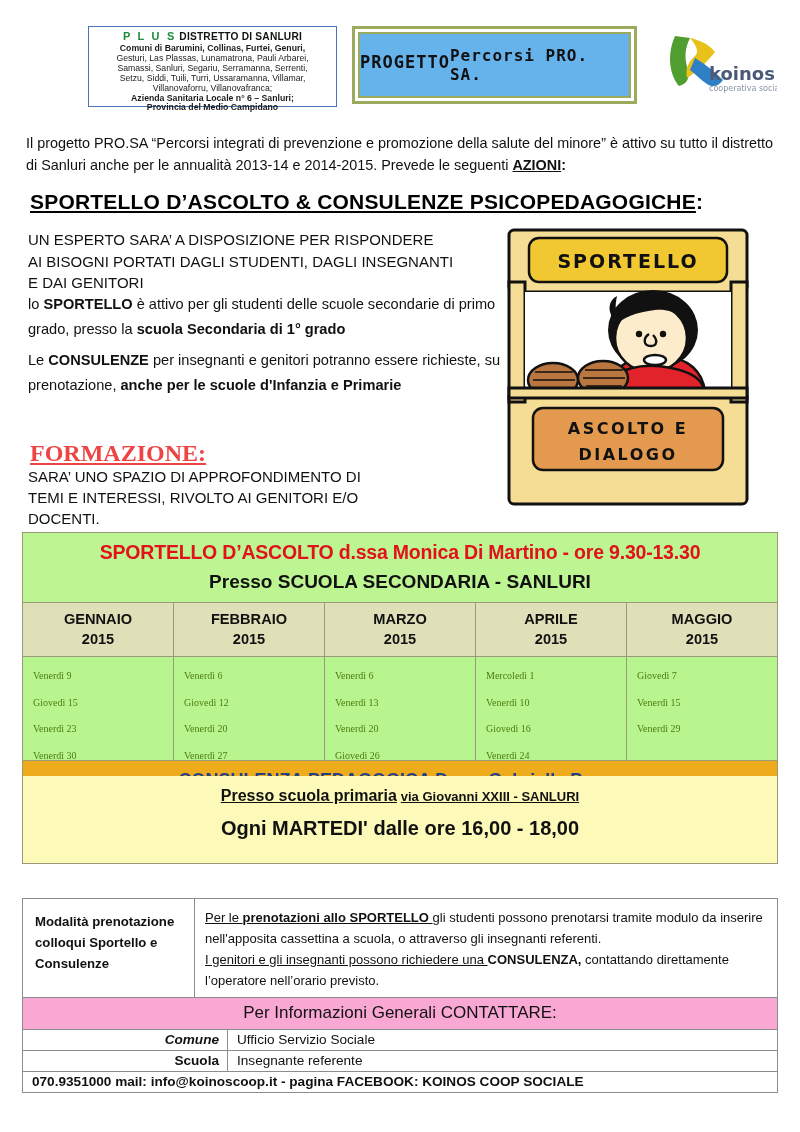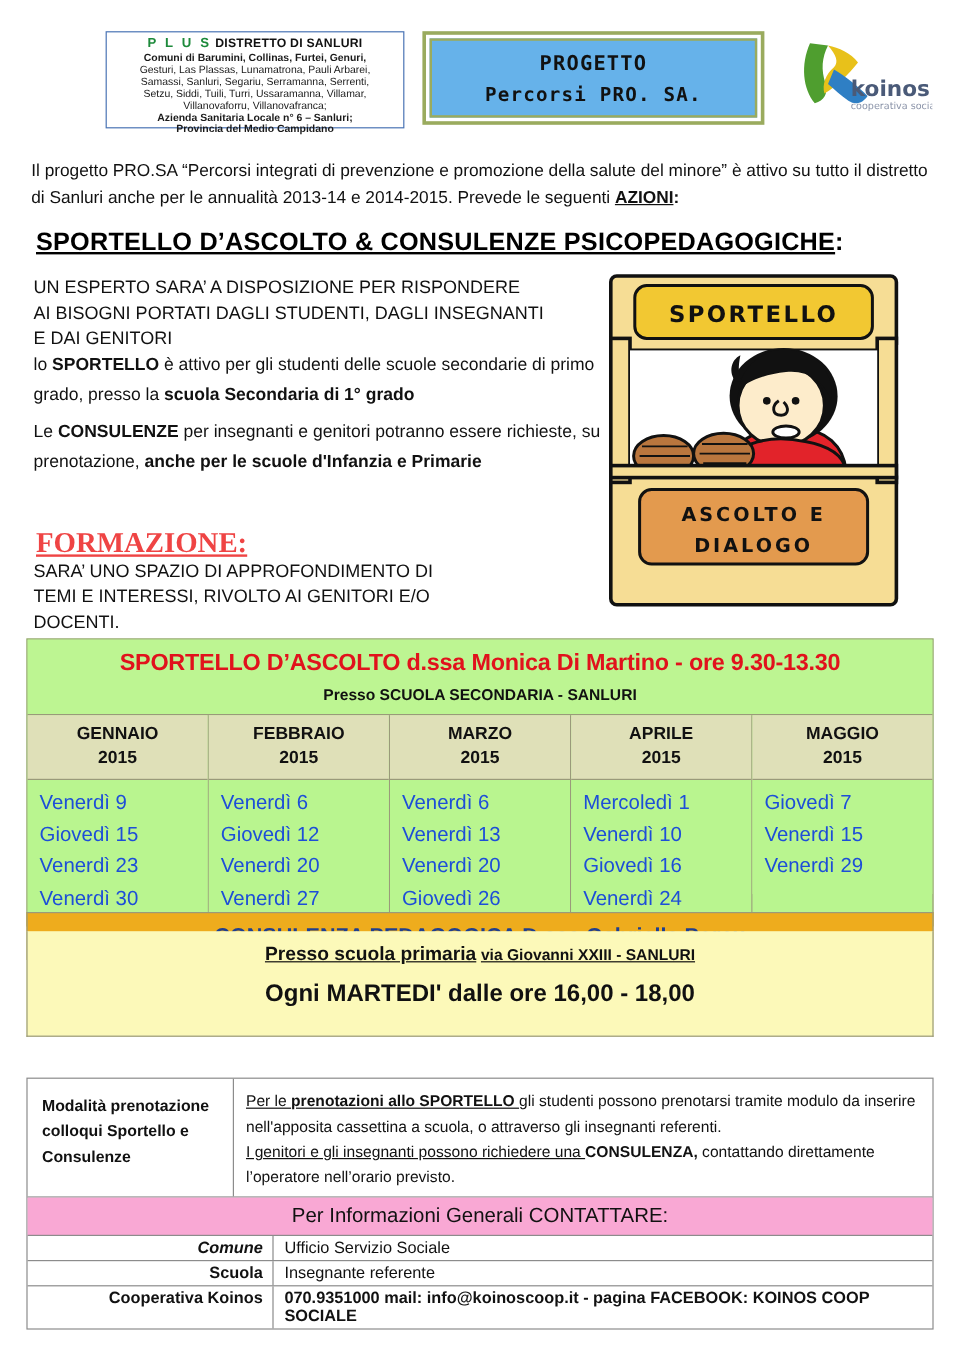--- a/index.html
+++ b/index.html
@@ -39,21 +39,21 @@
     border:3px solid #9aab5e;
     background:#ffffff;
     box-sizing:border-box;
     padding:3px;
   }
   .banner-inner{
     width:100%;height:100%;
     border:2px solid #9aab5e;
     background:#66b2ea;
     box-sizing:border-box;
-    display:flex;flex-direction:column;
+    display:flex;
     align-items:center;justify-content:center;
     font-family:"DejaVu Sans Mono", monospace;
     font-weight:bold;
     color:#111;
   }
   .banner-l1{font-size:17px;letter-spacing:1px;margin-bottom:6px;}
   .banner-l2{font-size:16px;letter-spacing:1px;}
 
   .koinos{
     margin-left:20px;position:relative;width:120px;height:78px;
@@ -111,34 +111,34 @@
     background:#b9f58f;
   }
   .gt-head{
     background:#bdf592;border-bottom:1px solid #9a9a7a;
     padding:8px 0 9px 0;text-align:center;
   }
   .gt-title{
     font-size:19.5px;font-weight:bold;color:#e1121c;letter-spacing:-.2px;
   }
   .gt-sub{
-    font-size:13px;font-weight:bold;color:#111;margin-top:7px;
+    font-size:19px;font-weight:bold;color:#111;margin-top:7px;
   }
   .gt-grid{display:flex;}
   .gt-col{
     flex:1;border-right:1px solid #9a9a7a;box-sizing:border-box;
   }
   .gt-col:last-child{border-right:none;}
   .gt-ch{
     background:#dfe0b8;text-align:center;
     padding:6px 0 7px 0;border-bottom:1px solid #9a9a7a;
     font-size:14.6px;font-weight:bold;line-height:20px;color:#111;
   }
   .gt-cb{background:#b9f58f;padding:6px 0 9px 10px;}
-  .gt-cb div{font-size:17px;line-height:26.5px;color:#1d4ed8;}
+  .gt-cb div{font-size:10px;line-height:26.5px;color:#4d7c0f;font-family:Liberation Serif, serif;}
 
   
   .cons-bar{
     position:absolute;left:22px;top:760px;width:756px;height:40px;
     background:#eeac1d;border:1px solid #9a9a7a;box-sizing:border-box;
     display:flex;align-items:center;justify-content:center;
   }
   .cons-bar span{
     font-size:18px;font-weight:bold;color:#1f3f8f;text-decoration:underline;
   }
@@ -399,19 +399,18 @@
 
     <div class="br-row">
       <div class="br-k ital">Comune</div>
       <div class="br-v">Ufficio Servizio Sociale</div>
     </div>
     <div class="br-row">
       <div class="br-k">Scuola</div>
       <div class="br-v">Insegnante referente</div>
     </div>
     <div class="br-row">
-      <div class="br-k">Cooperativa Koinos</div>
       <div class="br-v bold">070.9351000  mail:  info@koinoscoop.it  - pagina FACEBOOK: KOINOS COOP SOCIALE</div>
     </div>
 
   </div>
 
 </div>
 
 </body></html>

